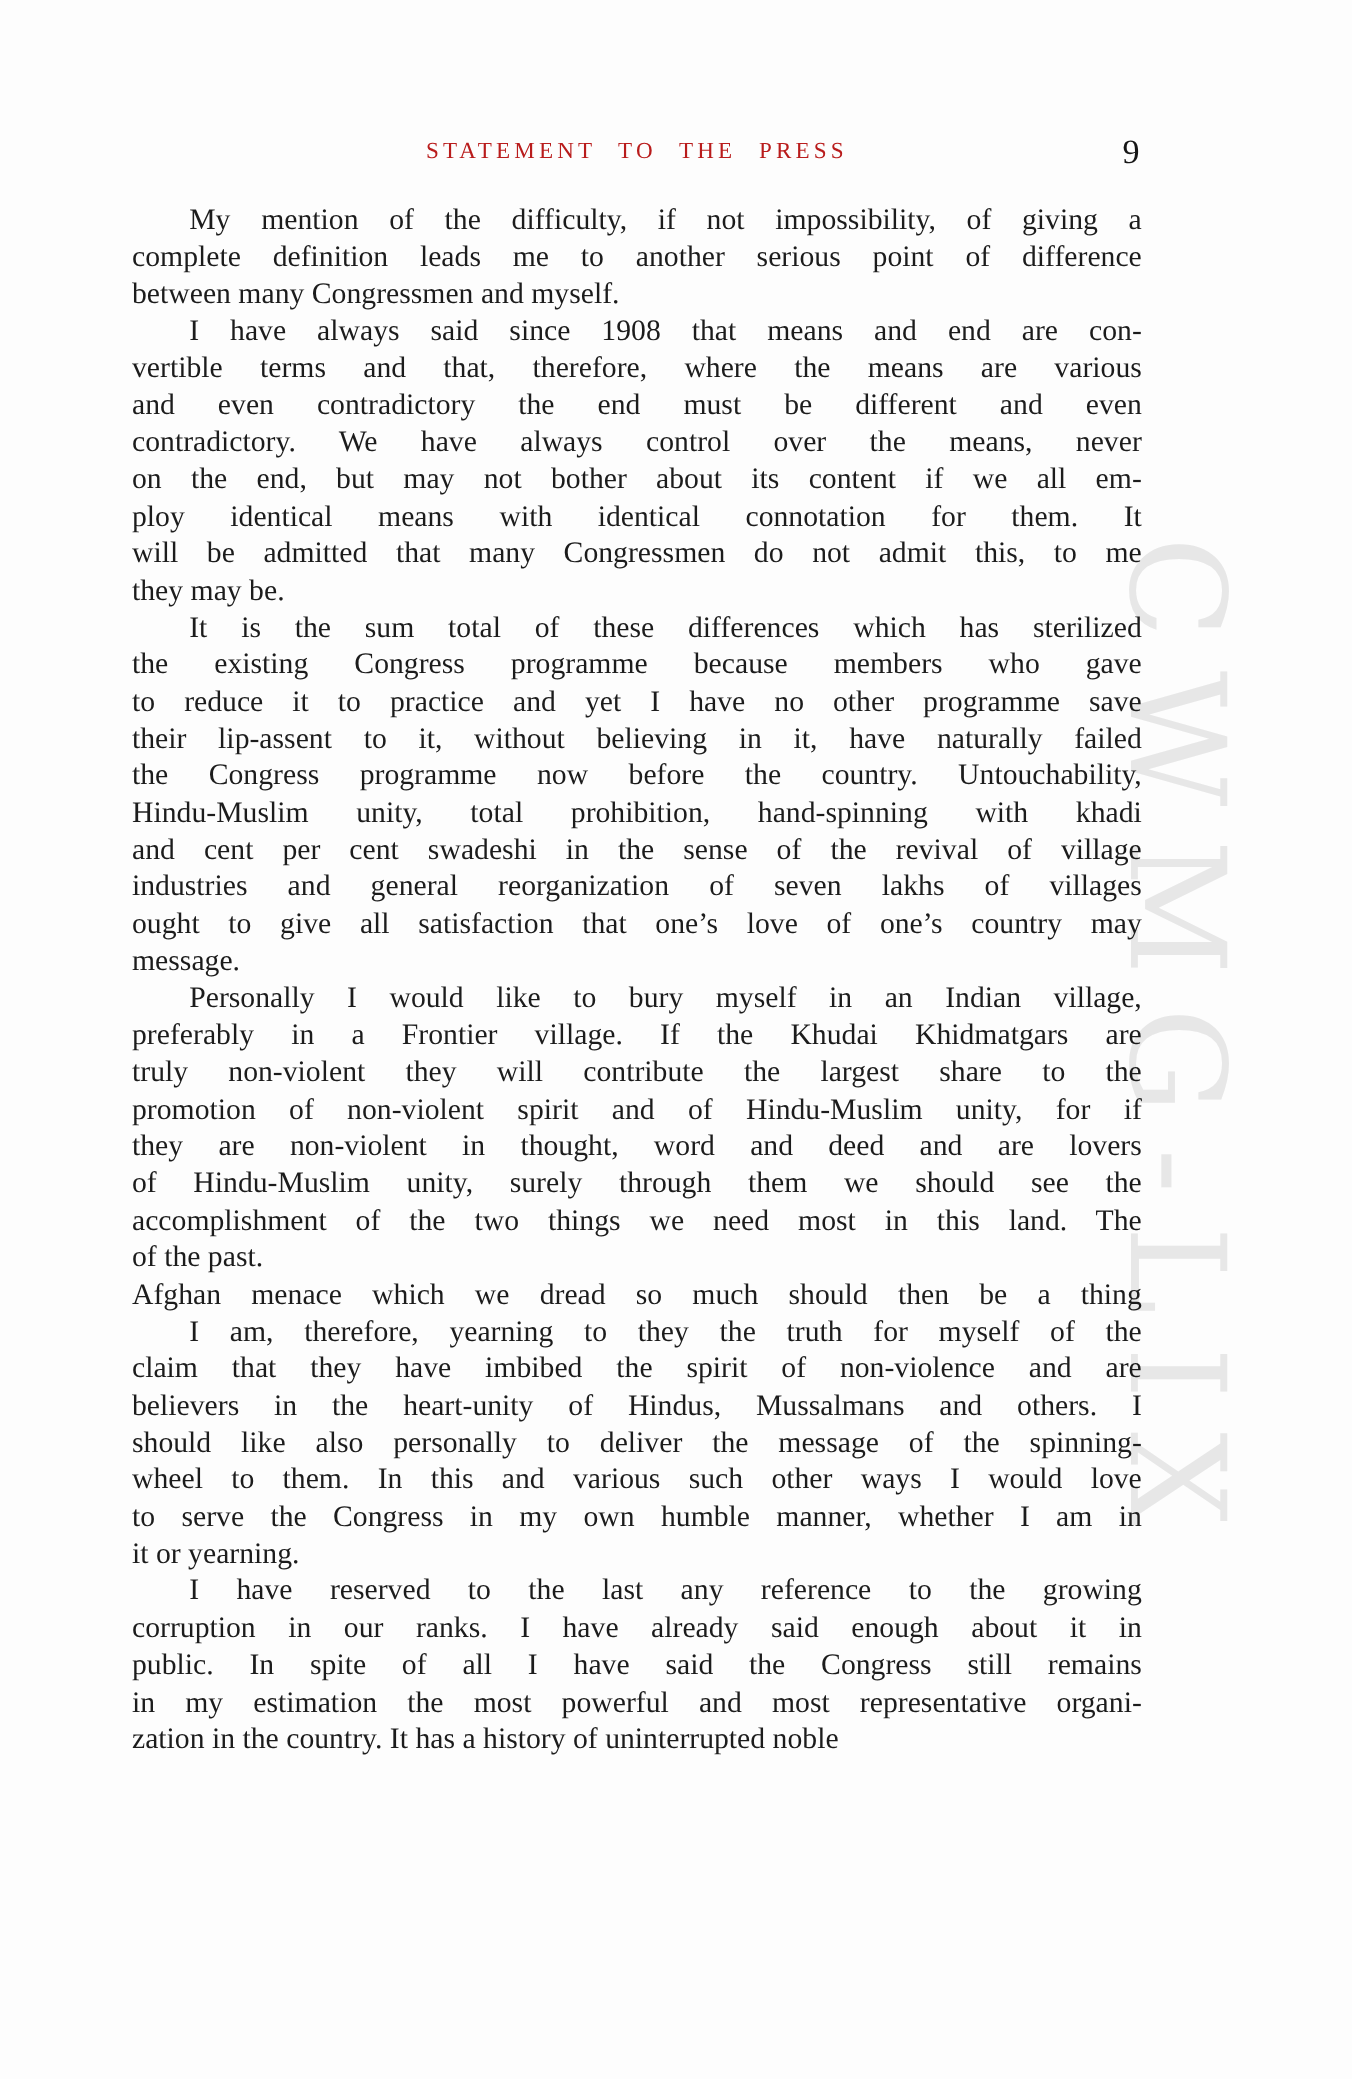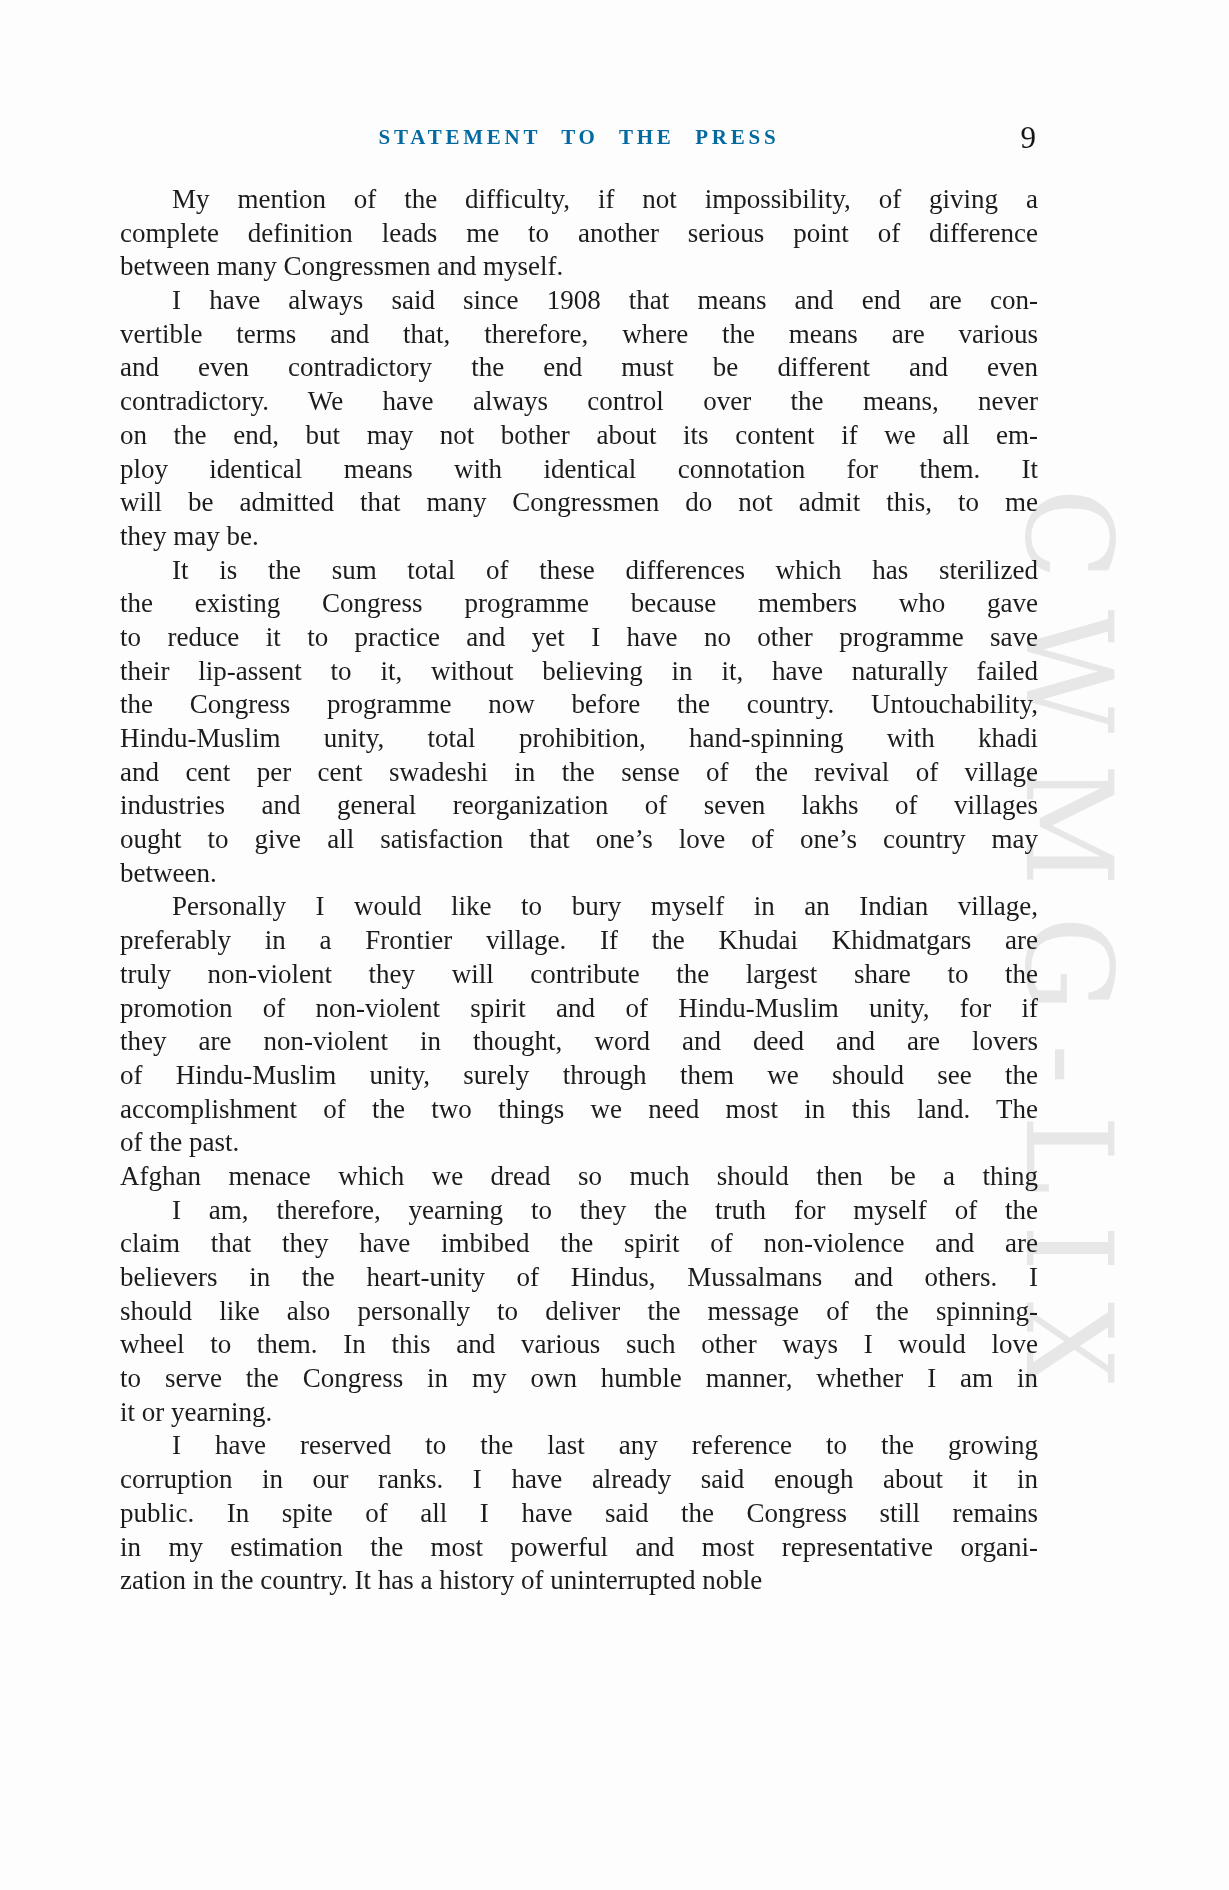--- a/index.html
+++ b/index.html
@@ -40,22 +40,21 @@
   }
   .head-title {
     position: absolute;
     left: 0;
     right: 0;
     bottom: 2px;
     text-align: center;
     font-size: 21px;
     letter-spacing: 0.18em;
     word-spacing: 0.55em;
-    color: #0369a1;
-    font-weight: bold;
+    color: #b91c1c;
   }
   .head-page-number {
     position: absolute;
     right: 2px;
     bottom: -4px;
     font-size: 31px;
     color: #161616;
   }
   .body-text {
     position: absolute;
@@ -112,21 +111,21 @@
       <div class="paragraph">
         <div class="line first just">It is the sum total of these differences which has sterilized</div>
         <div class="line just">the existing Congress programme because members who gave</div>
         <div class="line just">to reduce it to practice and yet I have no other programme save</div>
         <div class="line just">their lip-assent to it, without believing in it, have naturally failed</div>
         <div class="line just">the Congress programme now before the country. Untouchability,</div>
         <div class="line just">Hindu-Muslim unity, total prohibition, hand-spinning with khadi</div>
         <div class="line just">and cent per cent swadeshi in the sense of the revival of village</div>
         <div class="line just">industries and general reorganization of seven lakhs of villages</div>
         <div class="line just">ought to give all satisfaction that one’s love of one’s country may</div>
-        <div class="line">between.</div>
+        <div class="line">message.</div>
       </div>
       <div class="paragraph">
         <div class="line first just">Personally I would like to bury myself in an Indian village,</div>
         <div class="line just">preferably in a Frontier village. If the Khudai Khidmatgars are</div>
         <div class="line just">truly non-violent they will contribute the largest share to the</div>
         <div class="line just">promotion of non-violent spirit and of Hindu-Muslim unity, for if</div>
         <div class="line just">they are non-violent in thought, word and deed and are lovers</div>
         <div class="line just">of Hindu-Muslim unity, surely through them we should see the</div>
         <div class="line just">accomplishment of the two things we need most in this land. The</div>
         <div class="line">of the past.</div>

